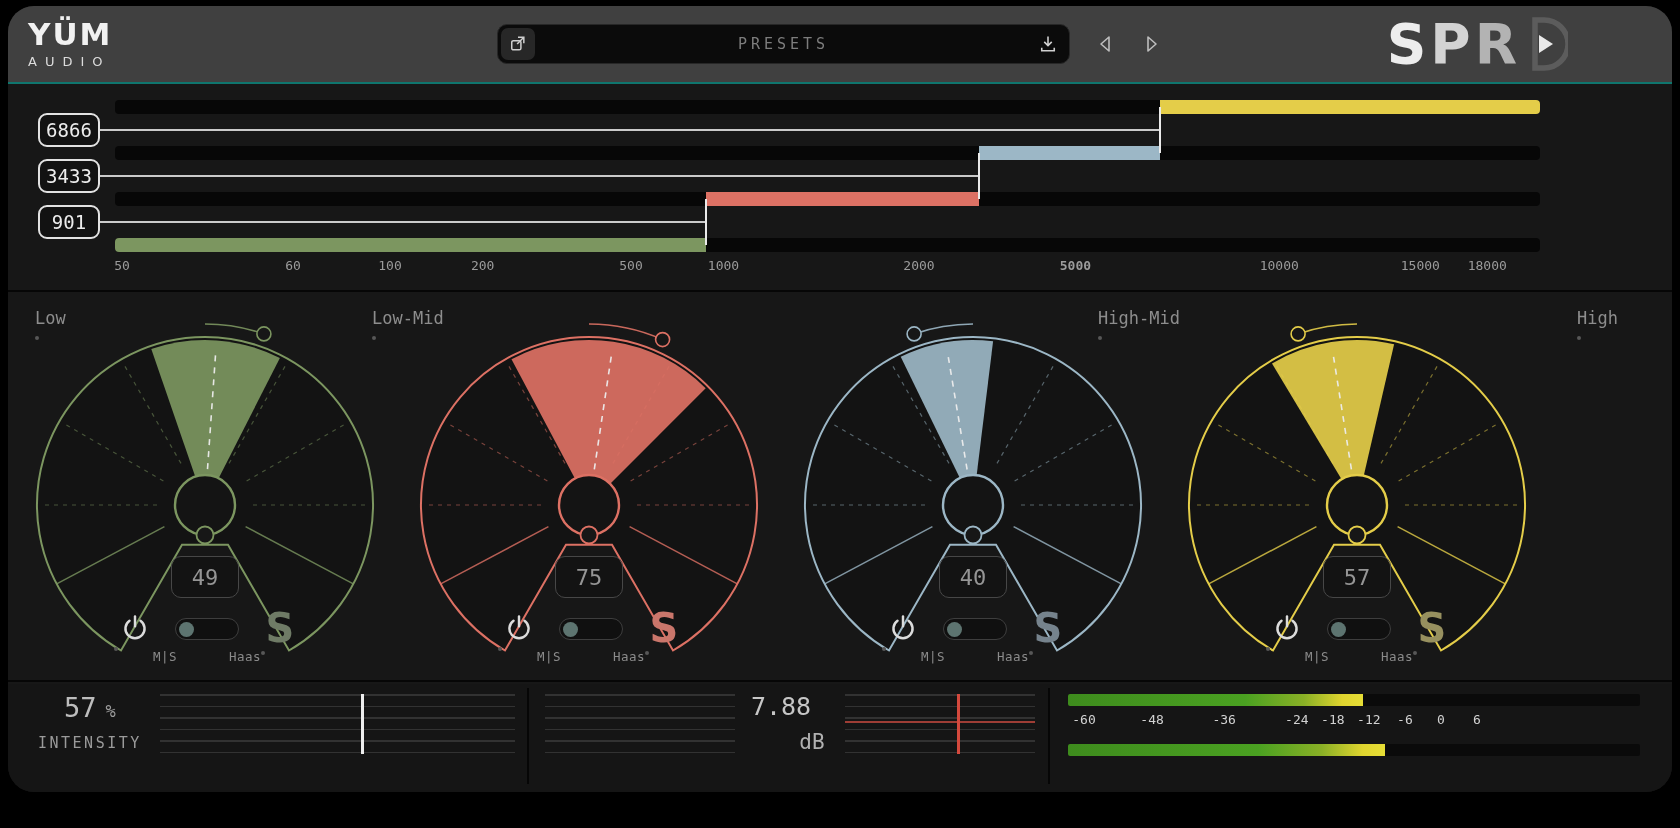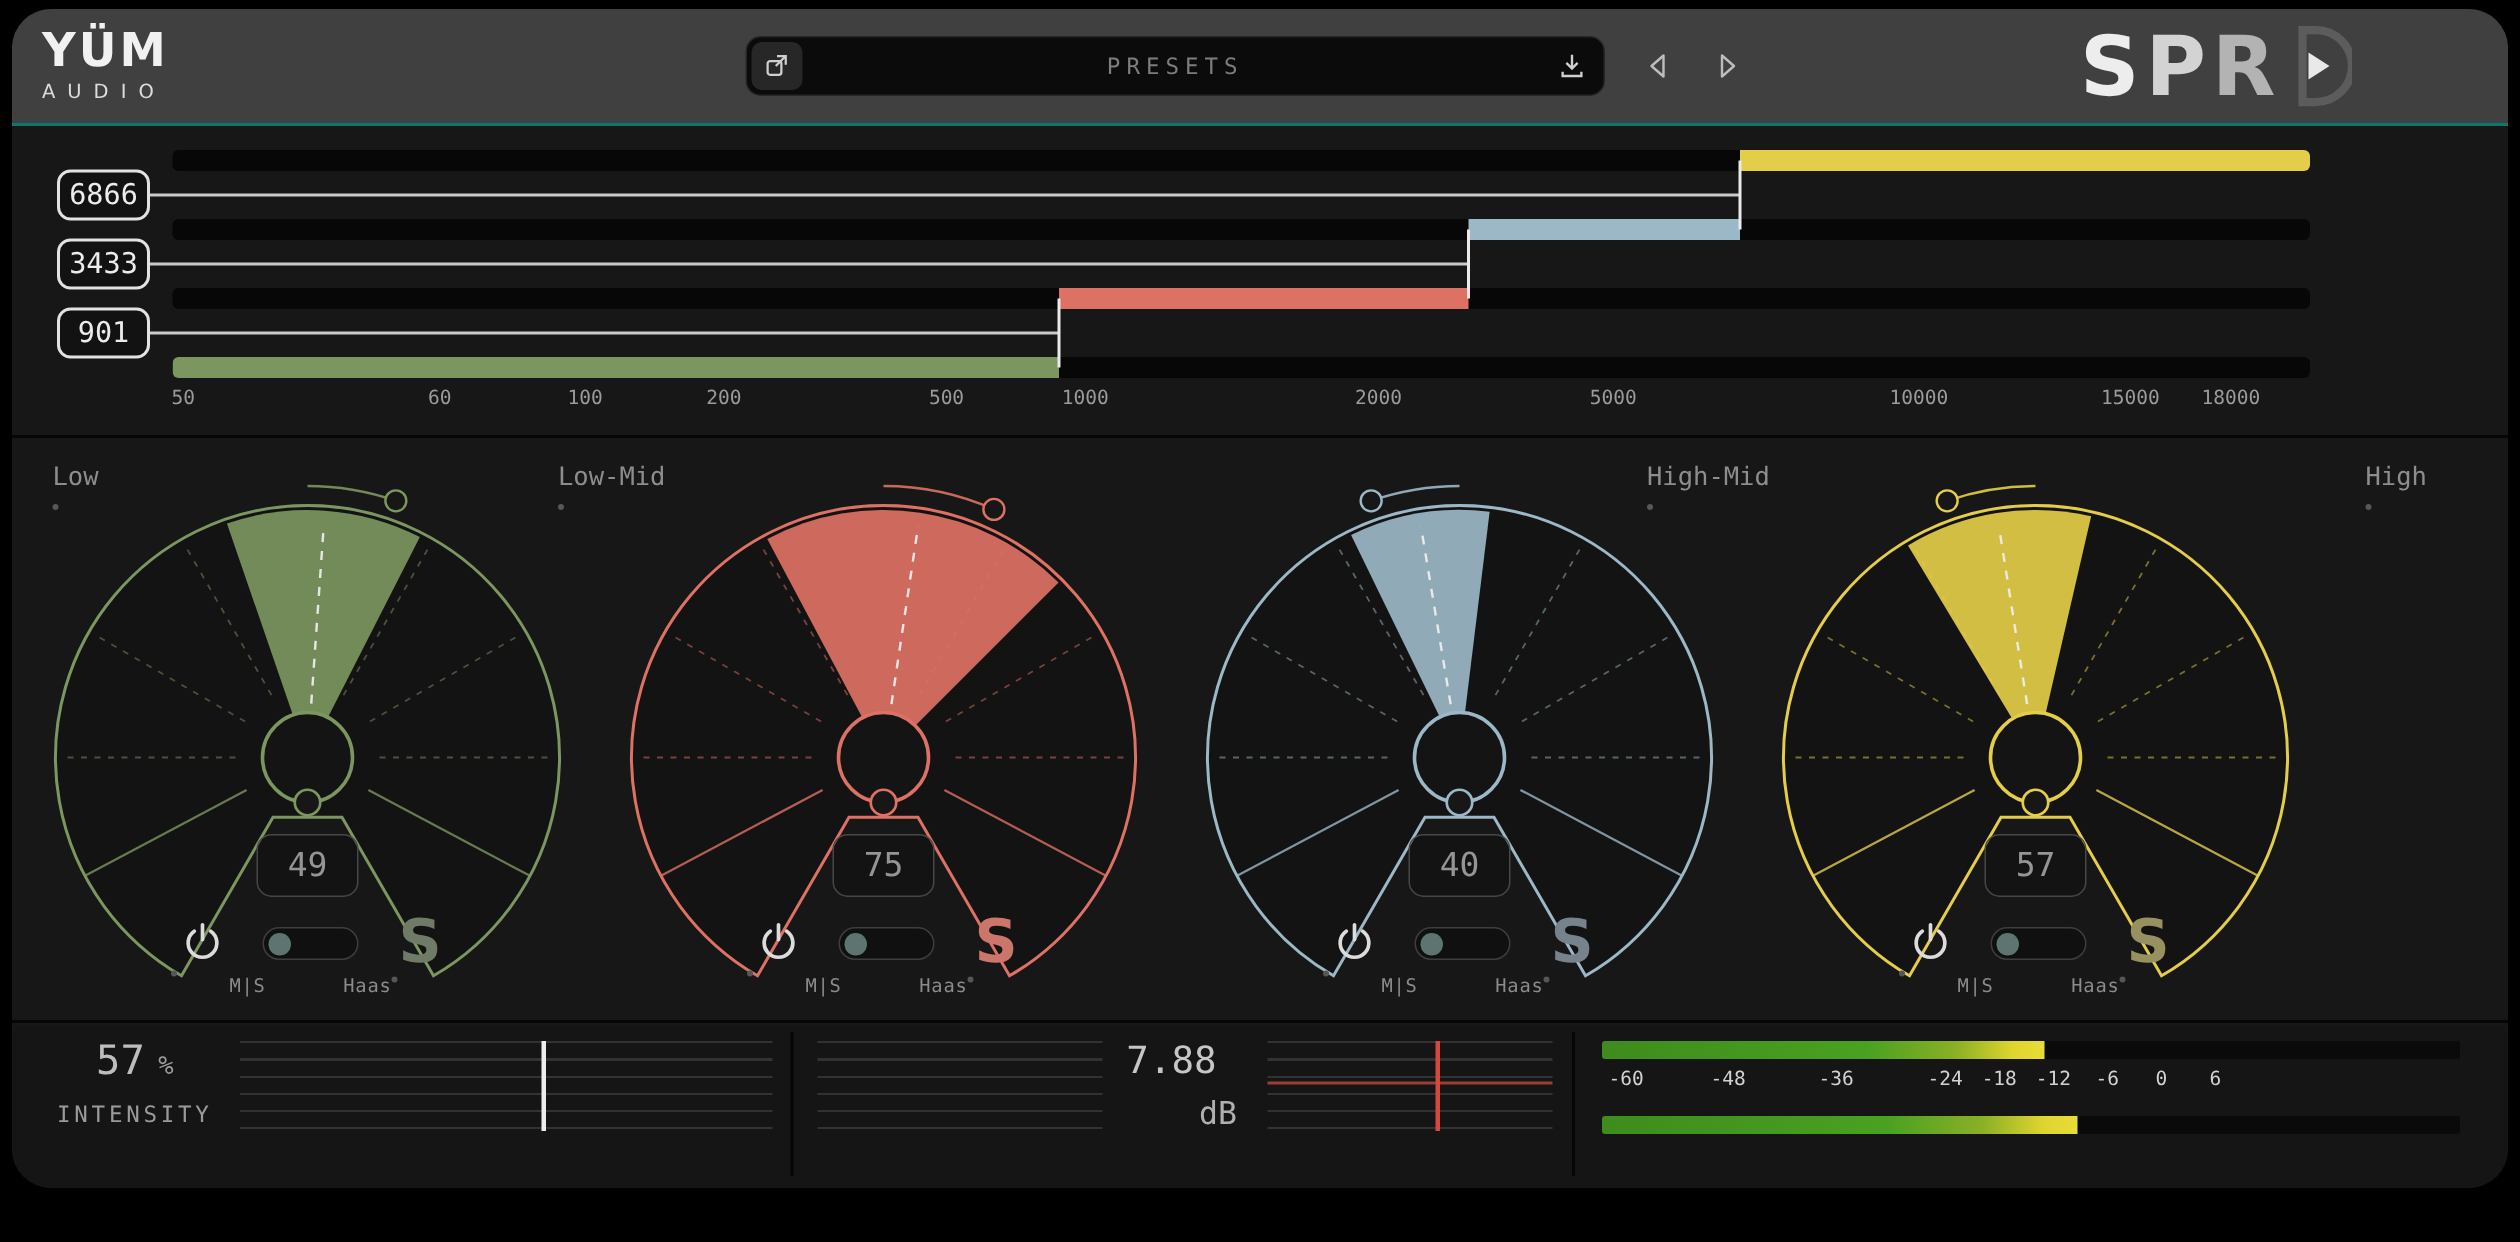--- a/index.html
+++ b/index.html
@@ -162,21 +162,21 @@
         <div class="xmark" style="left: 697.375px; top: 113px; height: 46px;"></div>
         <div class="fline" style="left: 92px; width: 606.375px; top: 135px;"></div>
         <div class="fbox" style="top: 119px;">901</div>
         <span class="tick" style="left: 114.125px;">50</span>
         <span class="tick" style="left: 285.125px;">60</span>
         <span class="tick" style="left: 382.025px;">100</span>
         <span class="tick" style="left: 474.65px;">200</span>
         <span class="tick" style="left: 623px;">500</span>
         <span class="tick" style="left: 715.475px;">1000</span>
         <span class="tick" style="left: 876px; margin-left: 35px;">2000</span>
-        <span class="tick" style="left: 1067.45px;">5000</span>
+        <span class="tick" style="left: 1067.45px; font-weight: bold;">5000</span>
         <span class="tick" style="left: 1271.22px;">10000</span>
         <span class="tick" style="left: 1412.3px;">15000</span>
         <span class="tick" style="left: 1479.27px;">18000</span>
       </div>
   </section>
 
   <section class="bands">
     <div class="band-label" style="left:27px">
       <span>Low</span>
       <span class="dot"></span>

